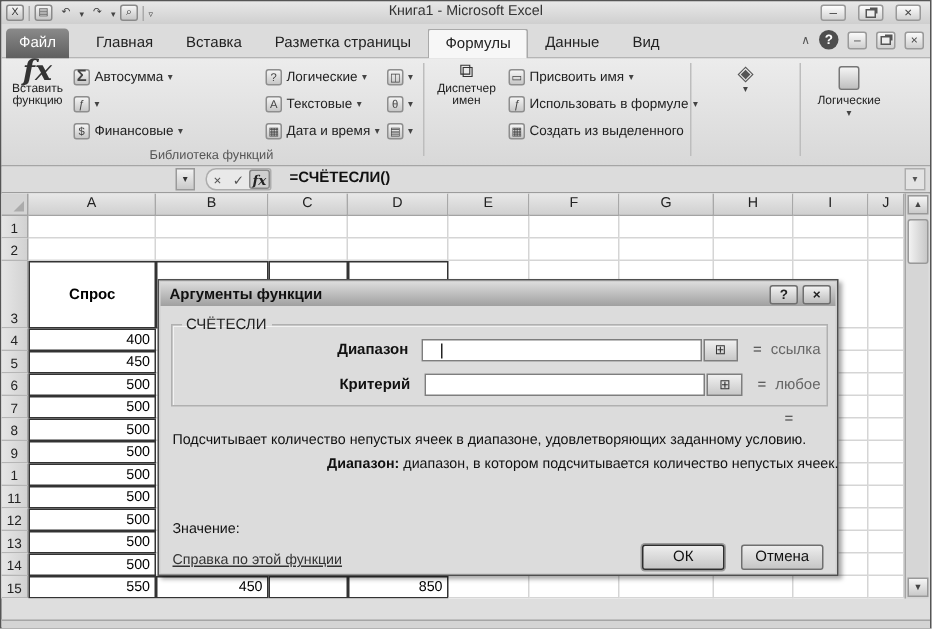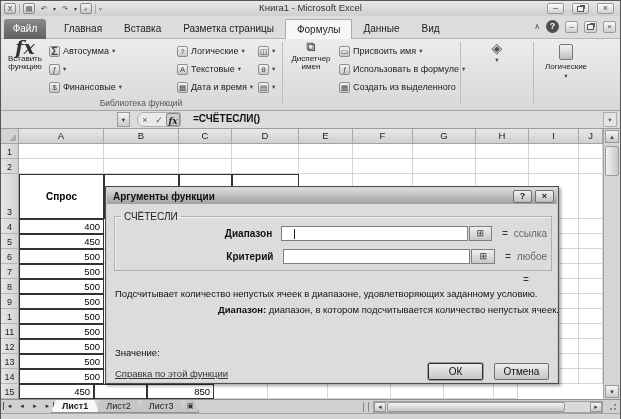--- a/index.html
+++ b/index.html
@@ -436,20 +436,21 @@
         <div class="cell" style="width: 67px;"></div>
         <div class="cell" style="width: 54px;"></div>
         <div class="cell" style="width: 60px;"></div>
         <div class="cell" style="width: 63px;"></div>
         <div class="cell" style="width: 53px;"></div>
         <div class="cell" style="width: 50px;"></div>
         <div class="cell" style="width: 24px;"></div>
       </div>
       <div class="grow" style="height: 15px;">
         <div class="rowhead">15</div>
+        <div class="cell tb" style="width: 85px;">550</div>
         <div class="cell tb" style="width: 75px;">450</div>
         <div class="cell tb" style="width: 53px;"></div>
         <div class="cell tb" style="width: 67px;">850</div>
         <div class="cell" style="width: 54px;"></div>
         <div class="cell" style="width: 60px;"></div>
         <div class="cell" style="width: 63px;"></div>
         <div class="cell" style="width: 53px;"></div>
         <div class="cell" style="width: 50px;"></div>
         <div class="cell" style="width: 24px;"></div>
       </div>
@@ -489,36 +490,15 @@
     </fieldset>
     <div class="deq">=</div>
     <div class="ddesc">Подсчитывает количество непустых ячеек в диапазоне, удовлетворяющих заданному условию.</div>
     <div class="darg"><b>Диапазон:</b><span> диапазон, в котором подсчитывается количество непустых ячеек.</span></div>
     <div class="dval">Значение:</div>
     <a class="dlink">Справка по этой функции</a>
     <button class="dok">ОК</button>
     <button class="dcancel">Отмена</button>
   </div>
 
-  <div class="tabbar">
-    <div class="navs">
-      <span class="nbtn" style="border-left:1px solid #555; height:8px; margin-top:1px; line-height:8px;">◄</span>
-      <span class="nbtn">◄</span>
-      <span class="nbtn">►</span>
-      <span class="nbtn" style="border-right:1px solid #555; height:8px; margin-top:1px; line-height:8px;">►</span>
-    </div>
-    <div class="stabs">
-      <span class="stab active">Лист1</span>
-      <span class="stab">Лист2</span>
-      <span class="stab">Лист3</span>
-      <span class="instab">▣</span>
-    </div>
-    <span class="tsplit"></span>
-    <div class="hscroll">
-      <span class="harr" style="left:0;">◄</span>
-      <span class="hthumb"></span>
-      <span class="harr" style="right:0;">►</span>
-    </div>
-    <span class="grip"></span>
-  </div>
   <div class="statusstrip"></div>
 
 </div>
 
 </body></html>

